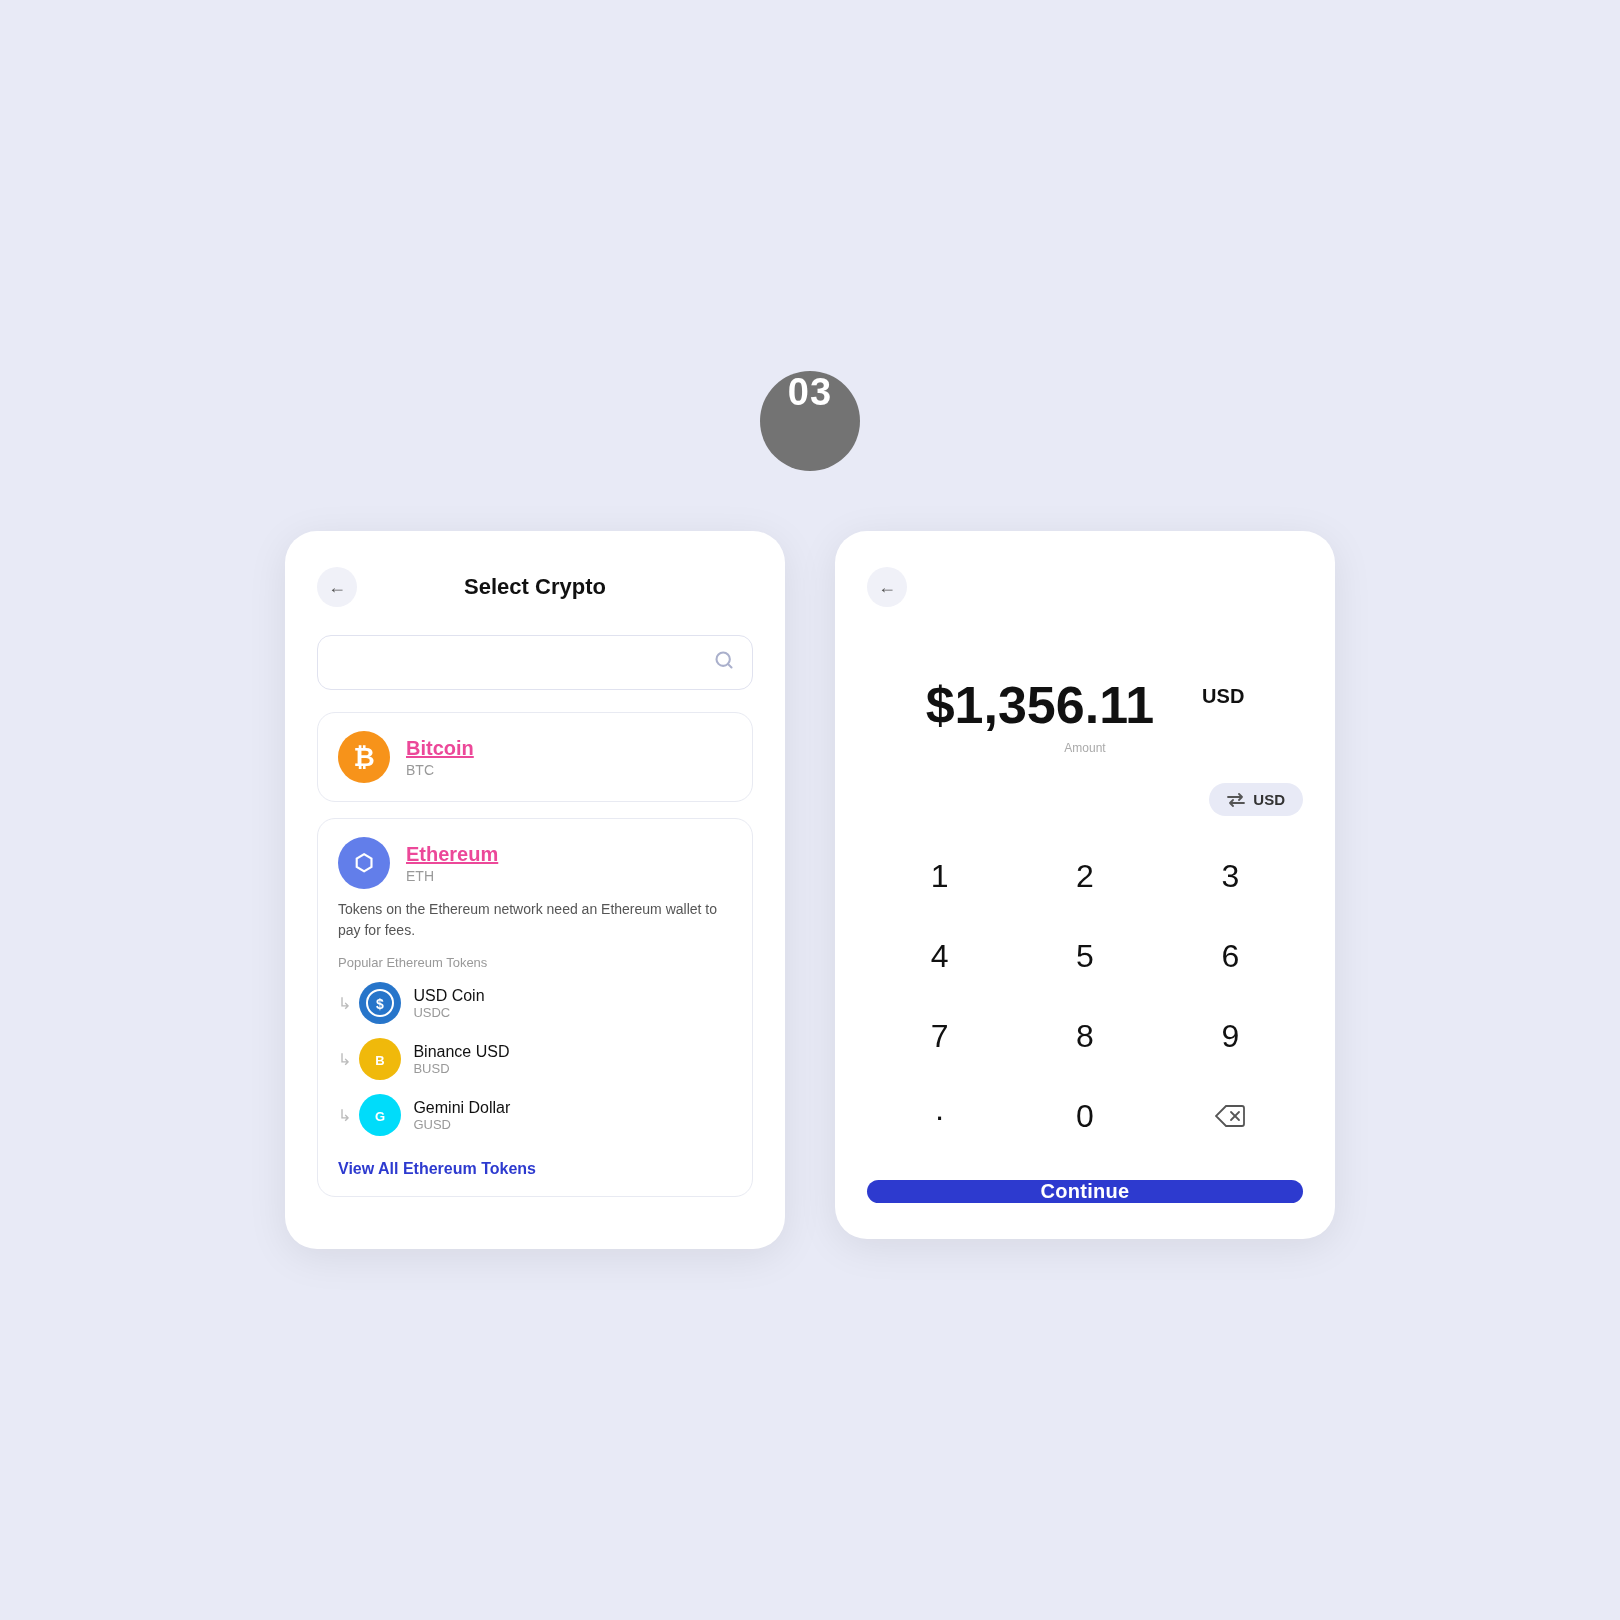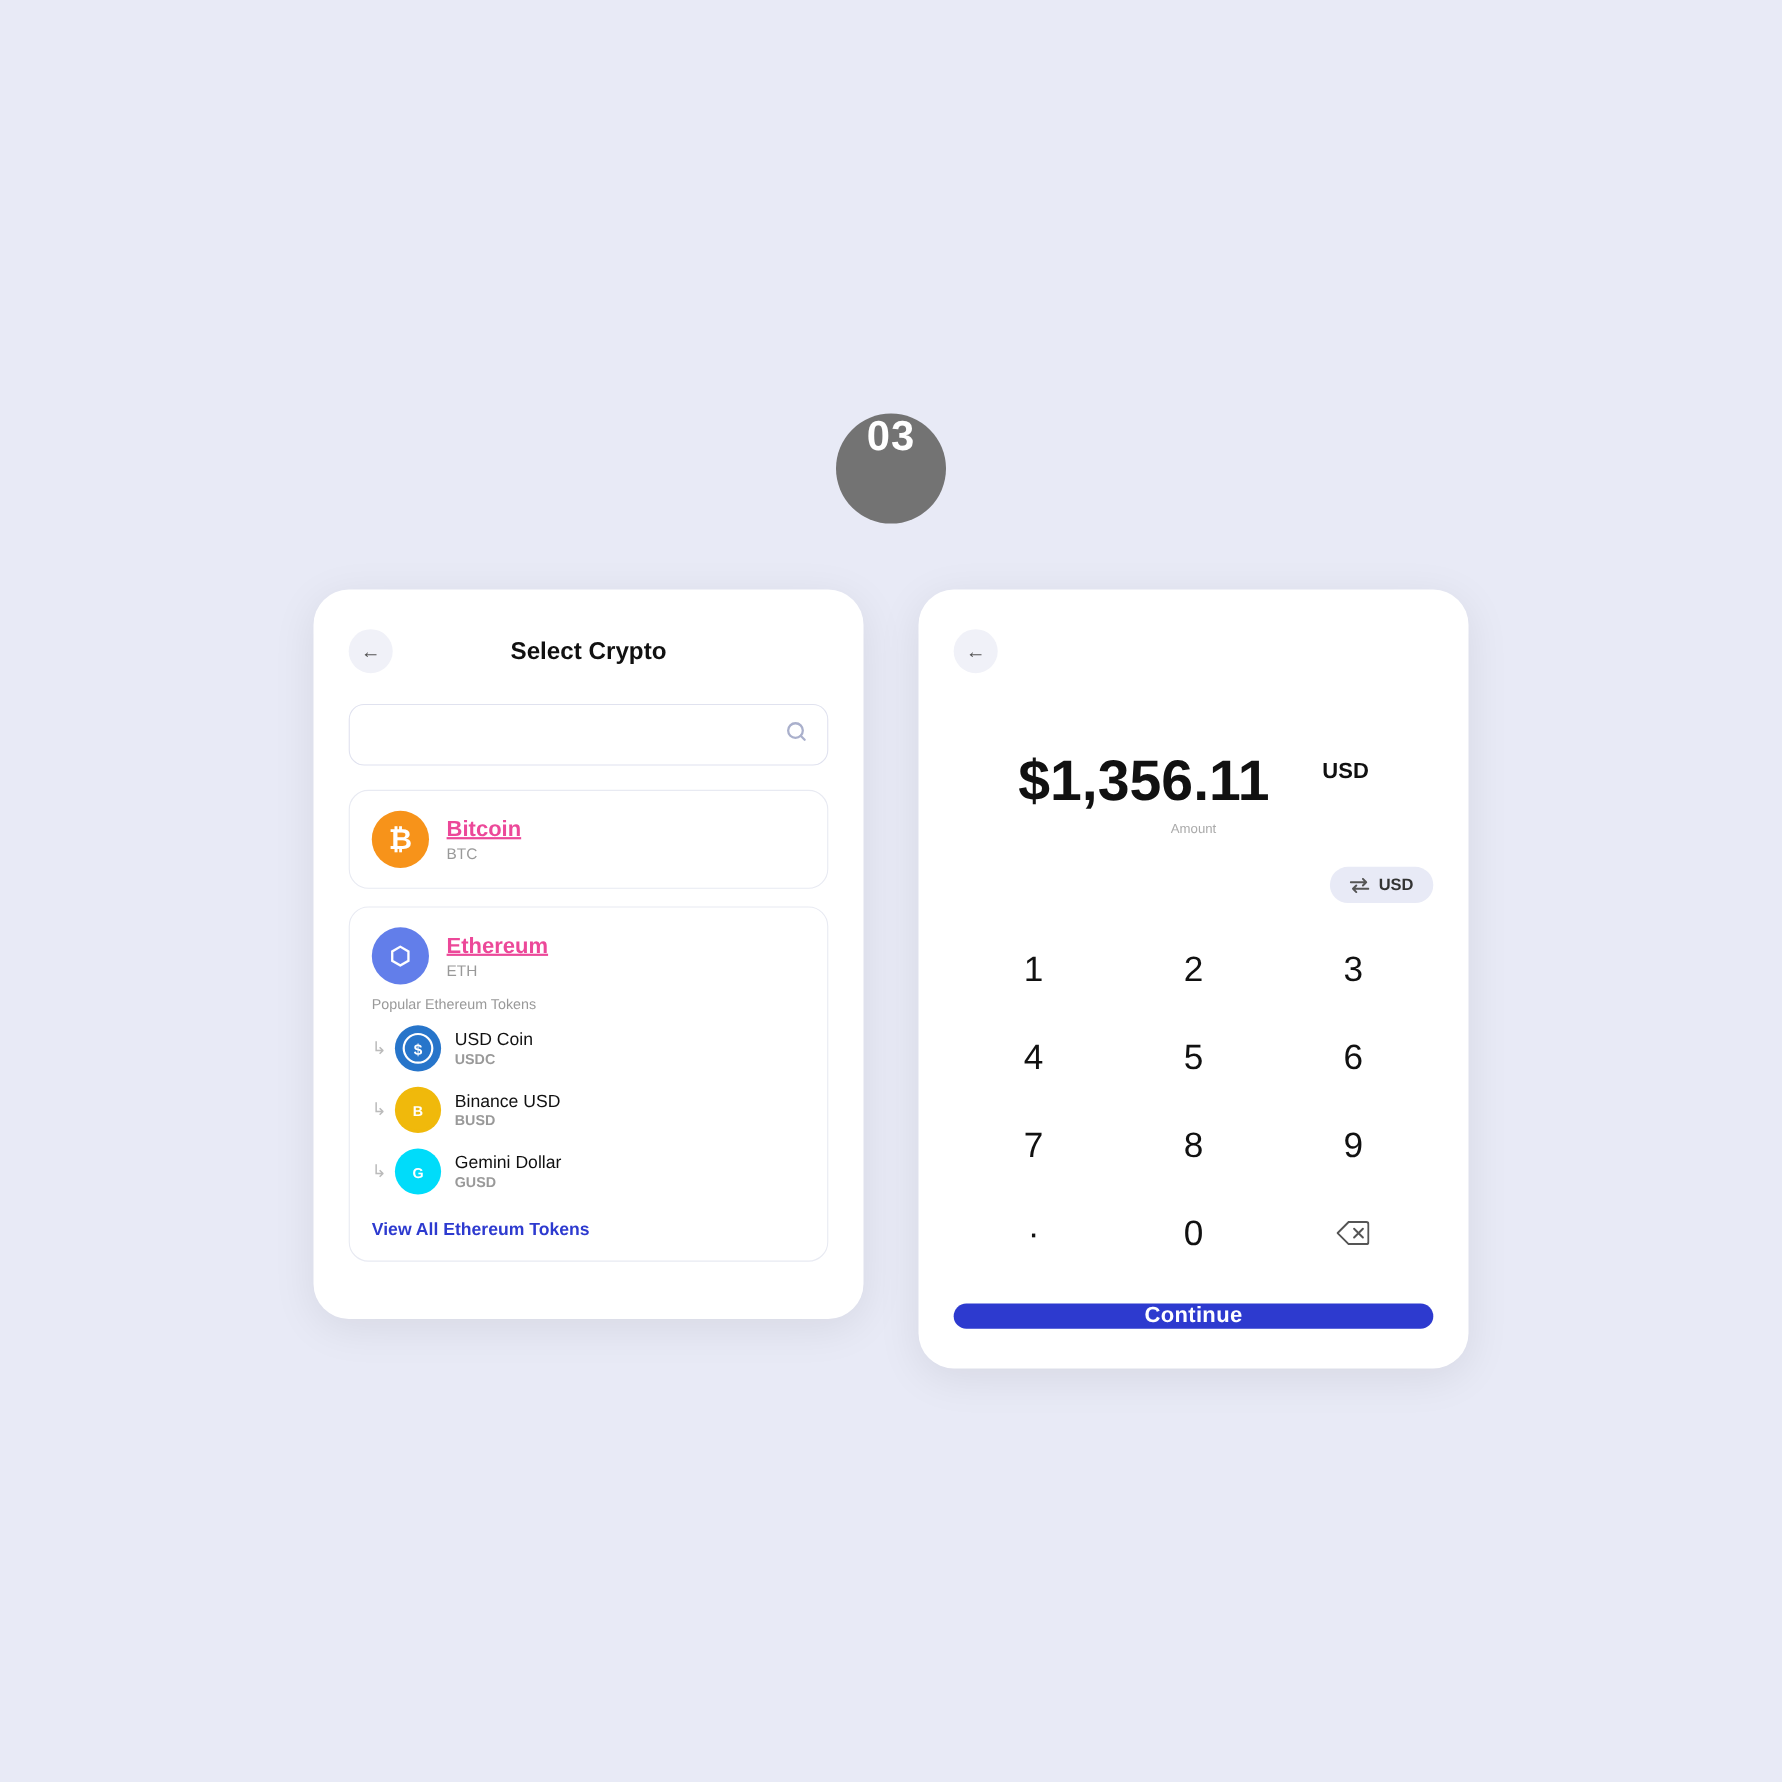--- a/index.html
+++ b/index.html
@@ -196,21 +196,20 @@
 
     .token-name {
       font-size: 16px;
       font-weight: 400;
       color: #111;
     }
 
     .token-symbol {
       font-size: 13px;
       color: #999;
-      font-weight: bold;
     }
 
     .view-all-link {
       text-align: center;
       margin-top: 10px;
       font-size: 16px;
       color: #2d3acf;
       font-weight: 600;
       cursor: pointer;
     }
@@ -355,20 +354,21 @@
     <div class="crypto-item eth-item">
       <div class="eth-top">
         <div class="crypto-icon eth-icon">
           <span class="eth-symbol">⬡</span>
         </div>
         <div>
           <div class="crypto-name">Ethereum</div>
           <div class="crypto-symbol">ETH</div>
         </div>
       </div>
+      <div class="eth-note">Tokens on the Ethereum network need an Ethereum wallet to pay for fees.</div>
       <div class="popular-label">Popular Ethereum Tokens</div>
 
       <div class="sub-token">
         <span class="arrow-icon">↳</span>
         <div class="token-icon usdc-icon">
           <svg width="36" height="36" viewBox="0 0 36 36">
             <circle cx="18" cy="18" r="18" fill="#2775ca"></circle>
             <text x="18" y="24" text-anchor="middle" font-size="14" font-weight="900" fill="white">$</text>
             <circle cx="18" cy="18" r="13" fill="none" stroke="white" stroke-width="2"></circle>
           </svg>

